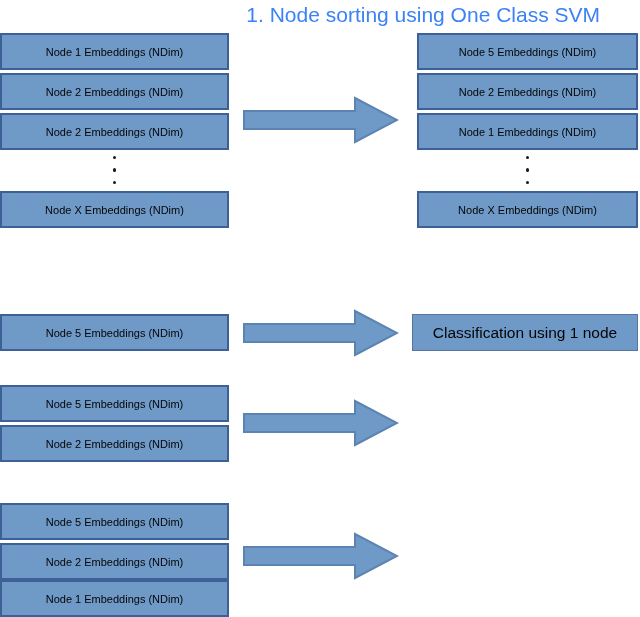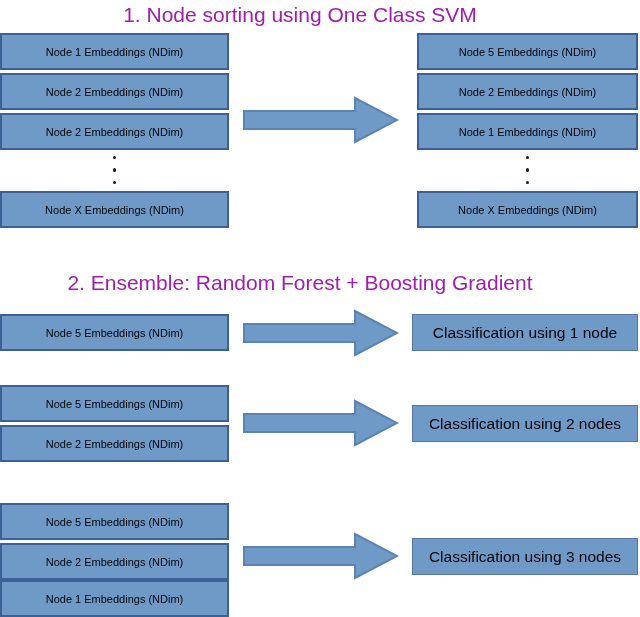--- a/index.html
+++ b/index.html
@@ -1,20 +1,20 @@
 <!DOCTYPE html>
 <html style="--box-fill: #6f9ac8; --box-border: #3d6096; --cbox-border: #55779f; --arrow-fill: #6f9ac8; --arrow-border: #5b84b3;"><head>
 <meta charset="utf-8">
 <style>
   html,body{margin:0;padding:0;background:#ffffff;font-family:"Liberation Sans",sans-serif;}
   #canvas{position:relative;width:640px;height:617px;background:#ffffff;overflow:hidden;color:#0a0a0a;}
 
   .title{
-    position:absolute;left:0;width:600px;text-align:center;
-    font-size:21px;color:#a21caf;white-space:nowrap;
+    position:absolute;left:0;width:600px;text-align:right;
+    font-size:21px;color:#3b82f6;white-space:nowrap;
   }
 
   .nbox{
     position:absolute;box-sizing:border-box;
     left:0;width:229px;height:37px;
     background:var(--box-fill,#6f9ac8);
     border:2px solid var(--box-border,#3d6096);
     display:flex;align-items:center;justify-content:center;
     font-size:11px;color:#050505;white-space:nowrap;
   }
@@ -68,36 +68,33 @@
   <div class="nbox col-right" style="top:33px;">Node 5 Embeddings (NDim)</div>
   <div class="nbox col-right" style="top:73px;">Node 2 Embeddings (NDim)</div>
   <div class="nbox col-right" style="top:113px;">Node 1 Embeddings (NDim)</div>
   <div class="dots col-right" style="top:152px;">
     <div class="dot"></div>
     <div class="dot"></div>
     <div class="dot"></div>
   </div>
   <div class="nbox col-right" style="top:191px;">Node X Embeddings (NDim)</div>
 
-  <div class="title" style="top:271px;">2. Ensemble: Random Forest + Boosting Gradient</div>
 
   <div class="nbox" style="top:314px;">Node 5 Embeddings (NDim)</div>
   <svg class="arrow" style="top:308px;" viewBox="0 0 156 50">
     <polygon points="1,16 112,16 112,3 154,25 112,47 112,34 1,34"></polygon>
   </svg>
   <div class="cbox" style="top:314px;">Classification using 1 node</div>
 
   <div class="nbox" style="top:385px;">Node 5 Embeddings (NDim)</div>
   <div class="nbox" style="top:425px;">Node 2 Embeddings (NDim)</div>
   <svg class="arrow" style="top:398px;" viewBox="0 0 156 50">
     <polygon points="1,16 112,16 112,3 154,25 112,47 112,34 1,34"></polygon>
   </svg>
-  <div class="cbox" style="top:405px;">Classification using 2 nodes</div>
 
   <div class="nbox" style="top:503px;">Node 5 Embeddings (NDim)</div>
   <div class="nbox" style="top:543px;">Node 2 Embeddings (NDim)</div>
   <div class="nbox" style="top:580px;">Node 1 Embeddings (NDim)</div>
   <svg class="arrow" style="top:531px;" viewBox="0 0 156 50">
     <polygon points="1,16 112,16 112,3 154,25 112,47 112,34 1,34"></polygon>
   </svg>
-  <div class="cbox" style="top:538px;">Classification using 3 nodes</div>
 
 </div>
 
 </body></html>

